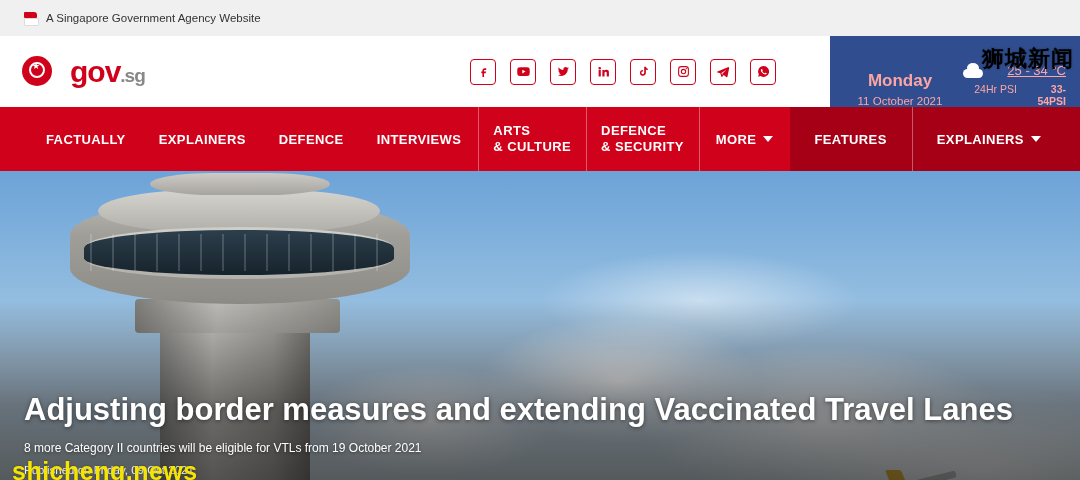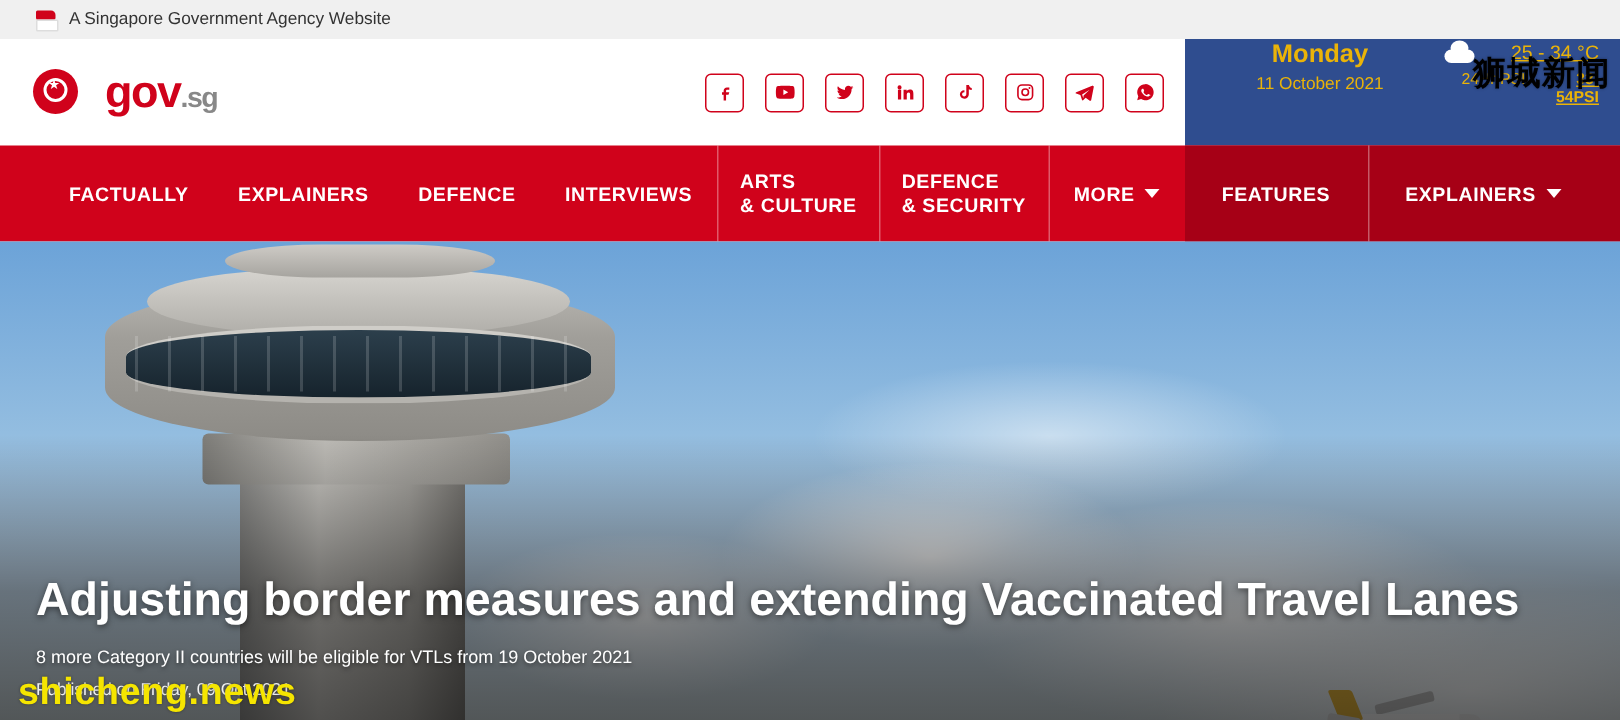--- a/index.html
+++ b/index.html
@@ -6,21 +6,21 @@
   html, body {
     width: 1080px; height: 480px;
     font-family: "Liberation Sans", sans-serif;
     background: #fff;
     overflow: hidden;
   }
   .page { position: relative; width: 1080px; height: 480px; }
 
   
   .gov-banner {
-    height: 26px;
+    height: 36px;
     background: #f0f0f0;
     display: flex;
     align-items: center;
     padding-left: 24px;
     font-size: 11.5px;
     color: #333;
   }
   .gov-banner .flag-icon {
     width: 14px; height: 12px;
     margin-right: 8px;
@@ -107,25 +107,25 @@
     display: flex;
     align-items: center;
     justify-content: center;
     color: #d0021b;
   }
   .social-icon svg { display: block; }
 
   .weather-panel {
     position: absolute;
     right: 0; top: 0;
-    width: 290px; height: 71px;
+    width: 250px; height: 71px;
     background: #2f4d8f;
-    color: #eab308;
-    display: flex;
-    align-items: flex-start;
+    color: #fca5a5;
+    display: flex;
+    align-items: flex-end;
     padding: 0 14px;
   }
   .wp-left { flex: 1; text-align: center; }
   .wp-day { font-size: 17px; font-weight: bold; }
   .wp-date { font-size: 11.5px; margin-top: 4px; }
   .wp-right { width: 110px; text-align: right; }
   .wp-temp-row {
     display: flex; align-items: center; justify-content: flex-end;
     gap: 22px;
   }
@@ -144,21 +144,21 @@
   .wp-cloud::after {
     content: "";
     position: absolute;
     left: 6px; bottom: 5px;
     width: 12px; height: 10px;
     background: #fff;
     border-radius: 50%;
   }
   .wp-temp { font-size: 13px; text-decoration: underline; }
   .wp-psi { font-size: 10.5px; margin-top: 5px; }
-  .wp-psi b { text-decoration: underline; font-weight: bold; margin-left: 31px; }
+  .wp-psi b { font-weight: bold; margin-left: 31px; }
 
   .watermark-cn {
     position: absolute;
     right: 6px; top: 8px;
     font-size: 22px;
     font-weight: bold;
     color: #000000;
     letter-spacing: 1px;
     z-index: 30;
     text-shadow: 0 0 2px rgba(0,0,0,.35);

